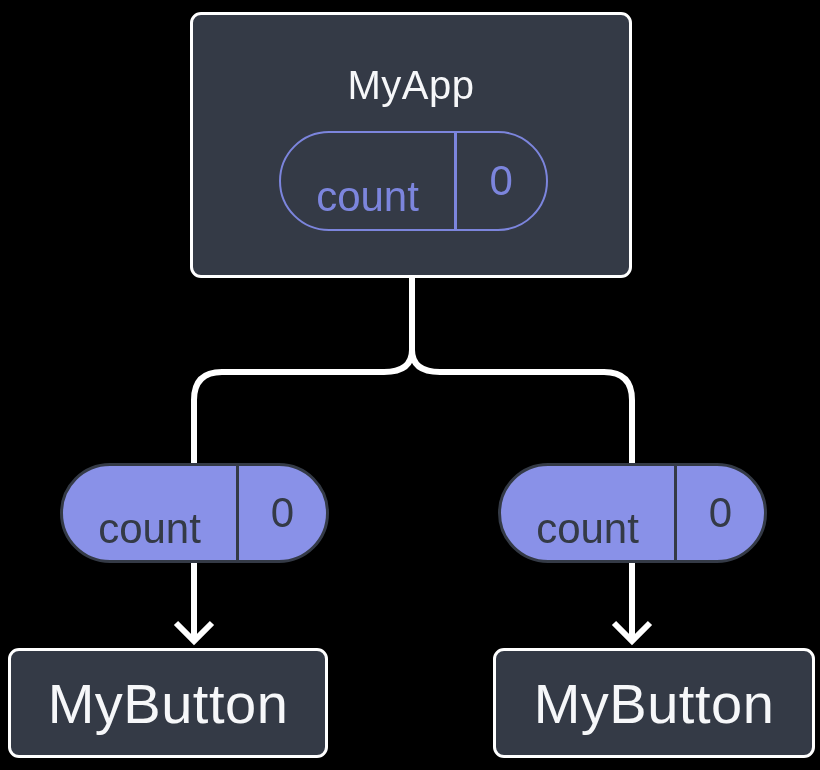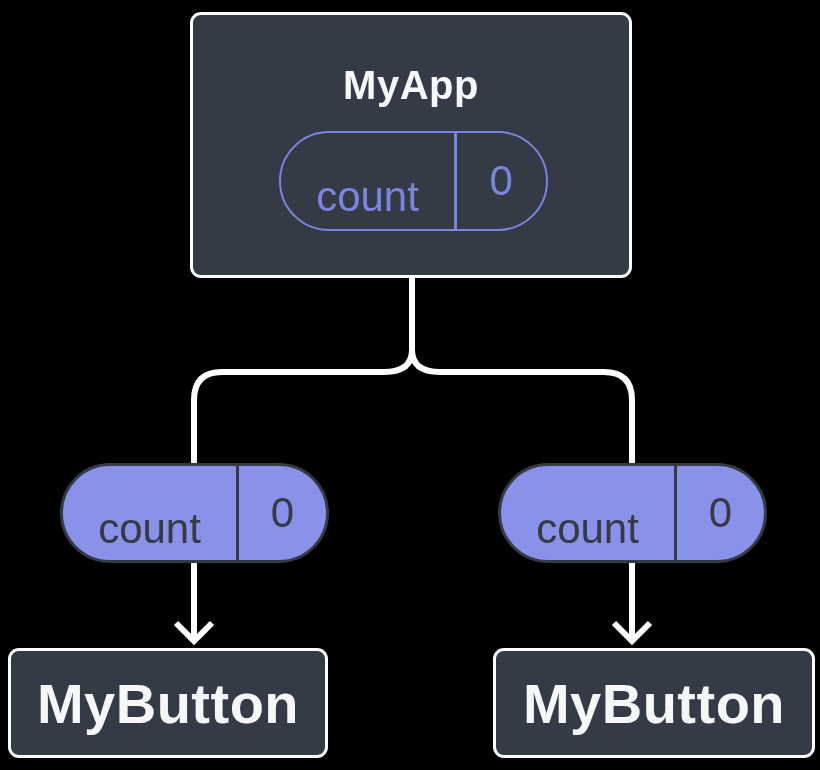--- a/index.html
+++ b/index.html
@@ -37,21 +37,21 @@
   }
   .node {
     position: absolute;
     z-index: 2;
     background: var(--box-fill);
     border: 3.5px solid var(--box-border);
     border-radius: 11px;
   }
   .node-title {
     color: var(--box-text);
-    font-weight: bold;
+    font-weight: normal;
     letter-spacing: 0.5px;
     text-align: center;
   }
   .root-title {
     position: absolute;
     left: 0; right: 0;
     top: 48px;
     font-size: 40px;
     line-height: 44px;
   }

